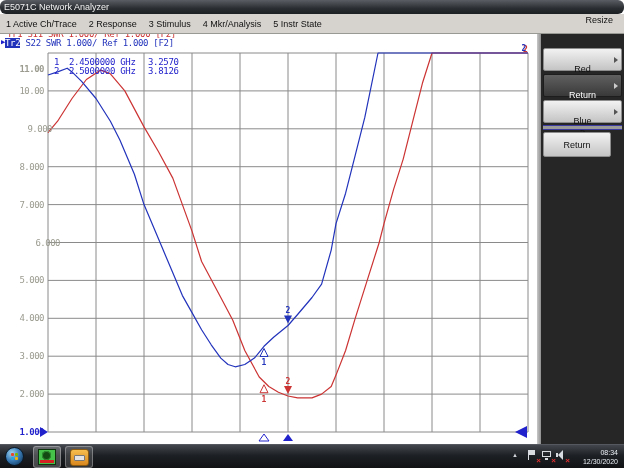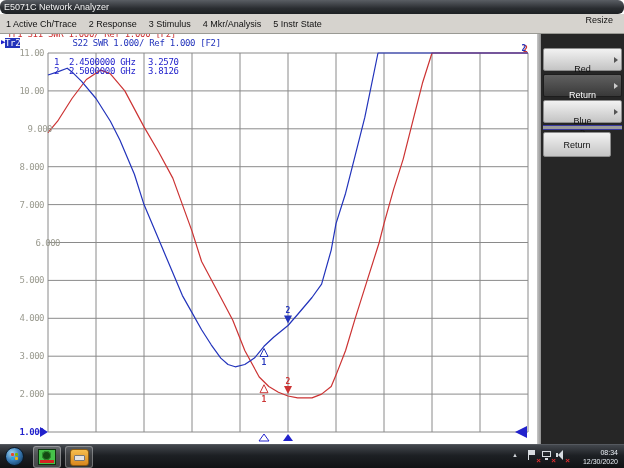--- a/index.html
+++ b/index.html
@@ -123,35 +123,35 @@
     <polygon points="288,393.995 284,385.995 292,385.995" fill="#cc3333"></polygon>
     <polygon points="264.0000000000001,434 259.0000000000001,441 269.0000000000001,441" fill="#ffffff" stroke="#2222cc" stroke-width="1"></polygon>
     <polygon points="288,434 283,441 293,441" fill="#2222cc"></polygon>
     <polygon points="40,427 40,437 48,432" fill="#2222cc"></polygon>
     <polygon points="527,426 527,438 515,432" fill="#2222cc"></polygon>
     <text x="525.5" y="52" fill="#cc3333" font-size="8" text-anchor="middle" font-family="DejaVu Sans Mono, monospace" font-weight="bold">2</text>
     <text x="524" y="51" fill="#2233bb" font-size="8" text-anchor="middle" font-family="DejaVu Sans Mono, monospace" font-weight="bold">2</text>
   </svg>
 
 <div class="trace-row mono" style="top:29px;"><span style="color:#cc3333;"><span>Tr1</span><span> S11 SWR 1.000/ Ref 1.000 [F2]</span></span></div>
-<div class="trace-row mono" style="top:37.5px;left:1px;"><span class="tr-active-arrow">▶</span><span class="tr2-badge">Tr2</span><span style="color:#2233bb;padding-left:47px;"> S22 SWR 1.000/ Ref 1.000 [F2]</span></div>
+<div class="trace-row mono" style="top:37.5px;left:1px;"><span class="tr-active-arrow">▶</span><span class="tr2-badge">Tr2</span><span style="color:#2233bb;"> S22 SWR 1.000/ Ref 1.000 [F2]</span></div>
 
 <div class="readout-row mono" style="top:57px;width:537px;">
   <span class="readout-n">1</span>
   <span class="readout-freq">2.4500000 GHz</span>
   <span class="readout-val">3.2570</span>
 </div>
 <div class="readout-row mono" style="top:65.5px;width:537px;">
   <span class="readout-n">2</span>
   <span class="readout-freq">2.5000000 GHz</span>
   <span class="readout-val">3.8126</span>
 </div>
 
 <div id="axis-labels">
-    <div class="scale-label" style="top: 48px; left: 0px;">11.00</div>
+    <div class="scale-label" style="top: 64px; left: 0px; font-weight: bold;">11.00</div>
     <div class="scale-label" style="top: 85.9px; left: 0px;">10.00</div>
     <div class="scale-label" style="top: 123.8px; left: 8px;">9.000</div>
     <div class="scale-label" style="top: 161.7px; left: 0px;">8.000</div>
     <div class="scale-label" style="top: 199.6px; left: 0px;">7.000</div>
     <div class="scale-label" style="top: 237.5px; left: 0px; margin-left: 16px;">6.000</div>
     <div class="scale-label" style="top: 275.4px; left: 0px;">5.000</div>
     <div class="scale-label" style="top: 313.3px; left: 0px;">4.000</div>
     <div class="scale-label" style="top: 351.2px; left: 0px;">3.000</div>
     <div class="scale-label" style="top: 389.1px; left: 0px;">2.000</div>
     <div class="scale-label ref" style="top: 427px; left: 0px;">1.000</div>

